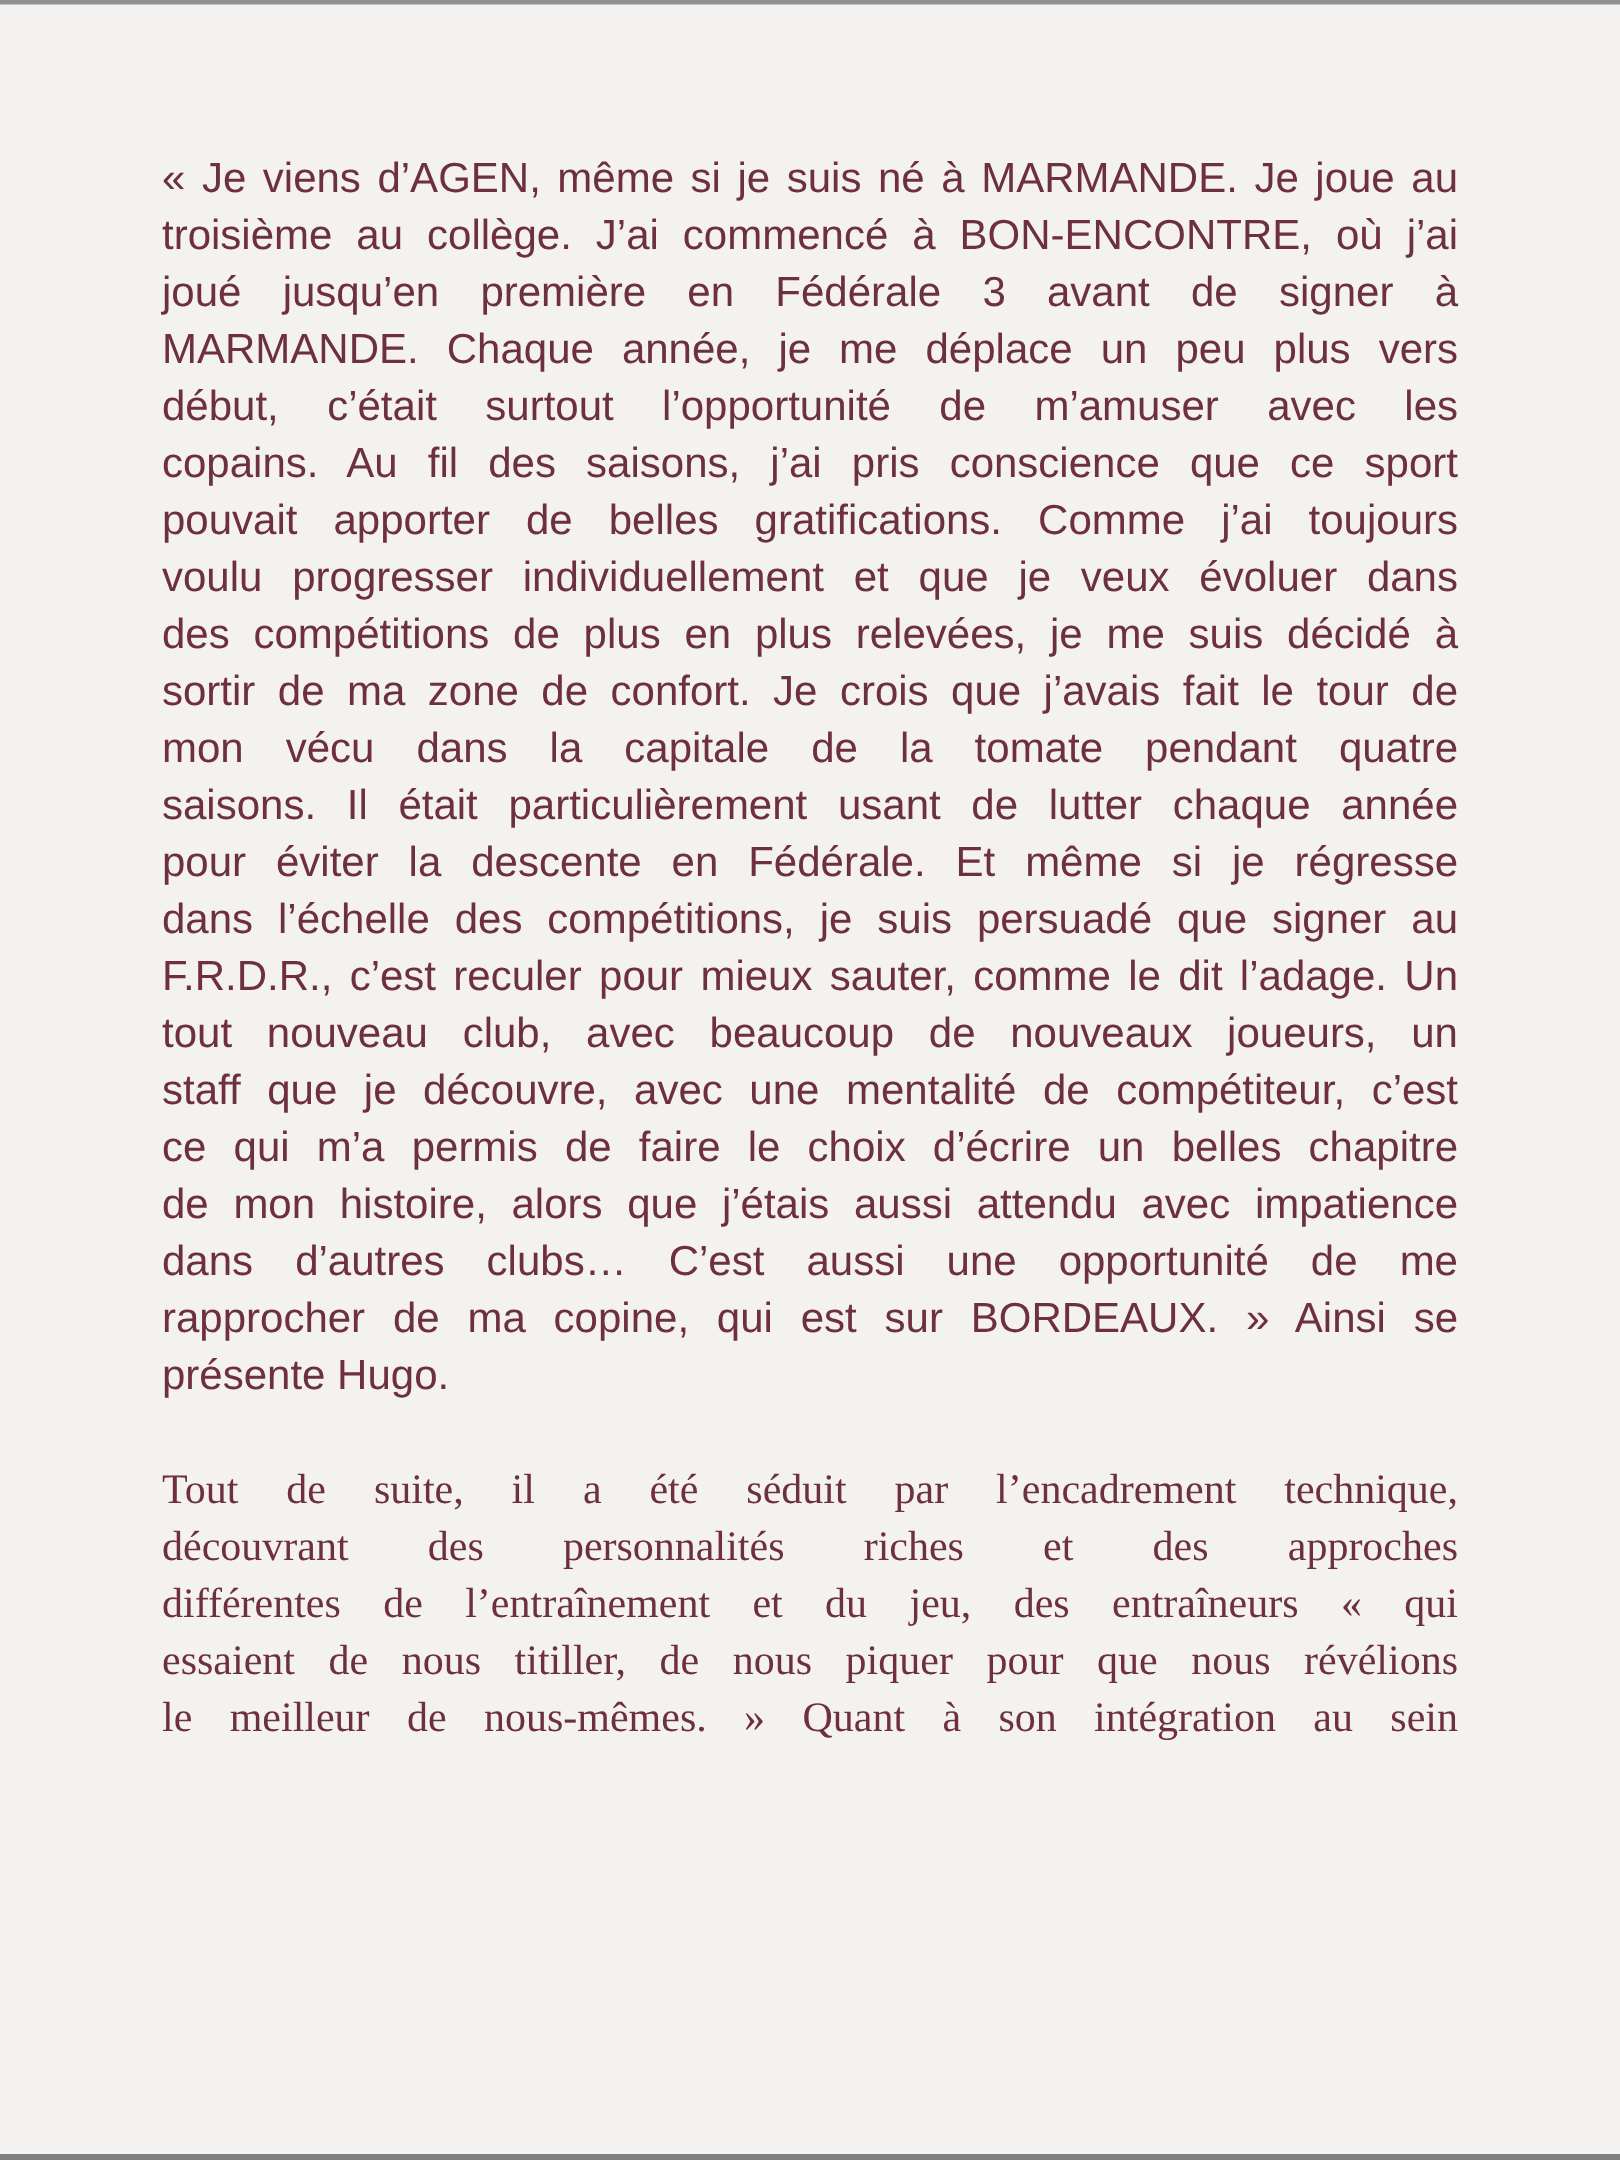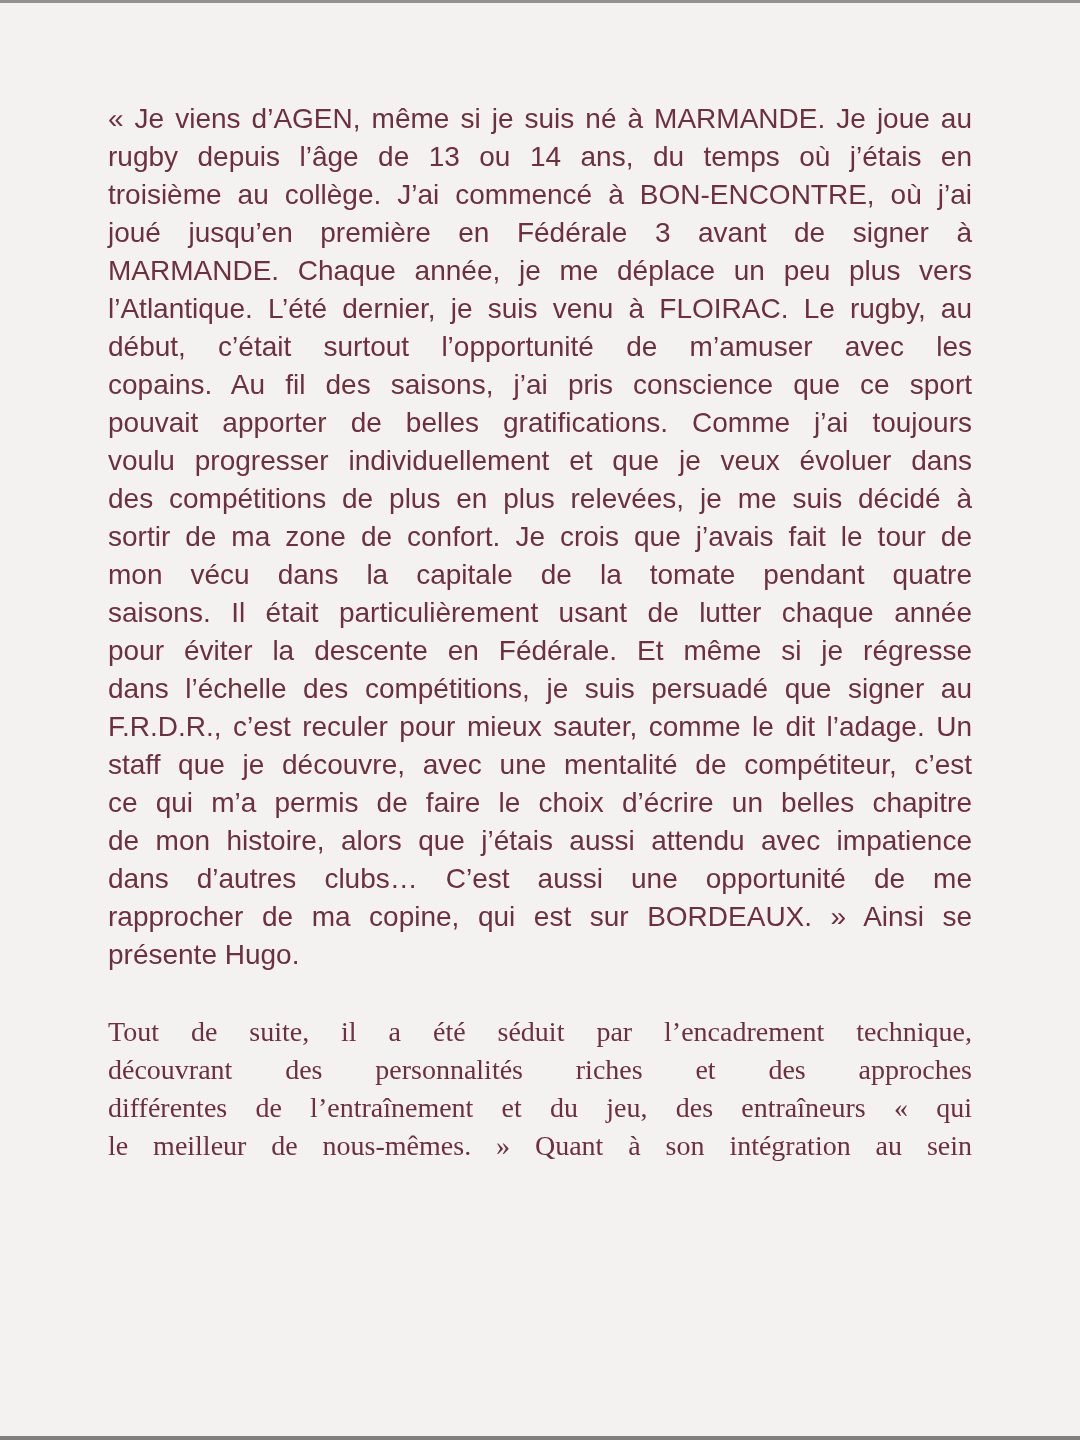--- a/index.html
+++ b/index.html
@@ -38,45 +38,45 @@
   }
 </style>
 </head>
 <body>
 
 <div class="page">
   <div class="content">
 
     <div class="para">
       <div class="line">« Je viens d’AGEN, même si je suis né à MARMANDE. Je joue au</div>
-      <div class="line">rugby depuis l’âge de 13 ou 14 ans, du temps où j’étais en</div>
       <div class="line">troisième au collège. J’ai commencé à BON-ENCONTRE, où j’ai</div>
       <div class="line">joué jusqu’en première en Fédérale 3 avant de signer à</div>
       <div class="line">MARMANDE. Chaque année, je me déplace un peu plus vers</div>
-      <div class="line">l’Atlantique. L’été dernier, je suis venu à FLOIRAC. Le rugby, au</div>
       <div class="line">début, c’était surtout l’opportunité de m’amuser avec les</div>
       <div class="line">copains. Au fil des saisons, j’ai pris conscience que ce sport</div>
       <div class="line">pouvait apporter de belles gratifications. Comme j’ai toujours</div>
       <div class="line">voulu progresser individuellement et que je veux évoluer dans</div>
       <div class="line">des compétitions de plus en plus relevées, je me suis décidé à</div>
       <div class="line">sortir de ma zone de confort. Je crois que j’avais fait le tour de</div>
       <div class="line">mon vécu dans la capitale de la tomate pendant quatre</div>
       <div class="line">saisons. Il était particulièrement usant de lutter chaque année</div>
       <div class="line">pour éviter la descente en Fédérale. Et même si je régresse</div>
       <div class="line">dans l’échelle des compétitions, je suis persuadé que signer au</div>
       <div class="line">F.R.D.R., c’est reculer pour mieux sauter, comme le dit l’adage. Un</div>
+      <div class="line">tout nouveau club, avec beaucoup de nouveaux joueurs, un</div>
       <div class="line">staff que je découvre, avec une mentalité de compétiteur, c’est</div>
       <div class="line">ce qui m’a permis de faire le choix d’écrire un belles chapitre</div>
       <div class="line">de mon histoire, alors que j’étais aussi attendu avec impatience</div>
       <div class="line">dans d’autres clubs… C’est aussi une opportunité de me</div>
       <div class="line">rapprocher de ma copine, qui est sur BORDEAUX. » Ainsi se</div>
       <div class="line last">présente Hugo.</div>
     </div>
 
     <div class="para">
       <div class="line">Tout de suite, il a été séduit par l’encadrement technique,</div>
       <div class="line">découvrant des personnalités riches et des approches</div>
       <div class="line">différentes de l’entraînement et du jeu, des entraîneurs « qui</div>
+      <div class="line">essaient de nous titiller, de nous piquer pour que nous révélions</div>
       <div class="line">le meilleur de nous-mêmes. » Quant à son intégration au sein</div>
     </div>
 
   </div>
 </div>
 
 </body></html>

